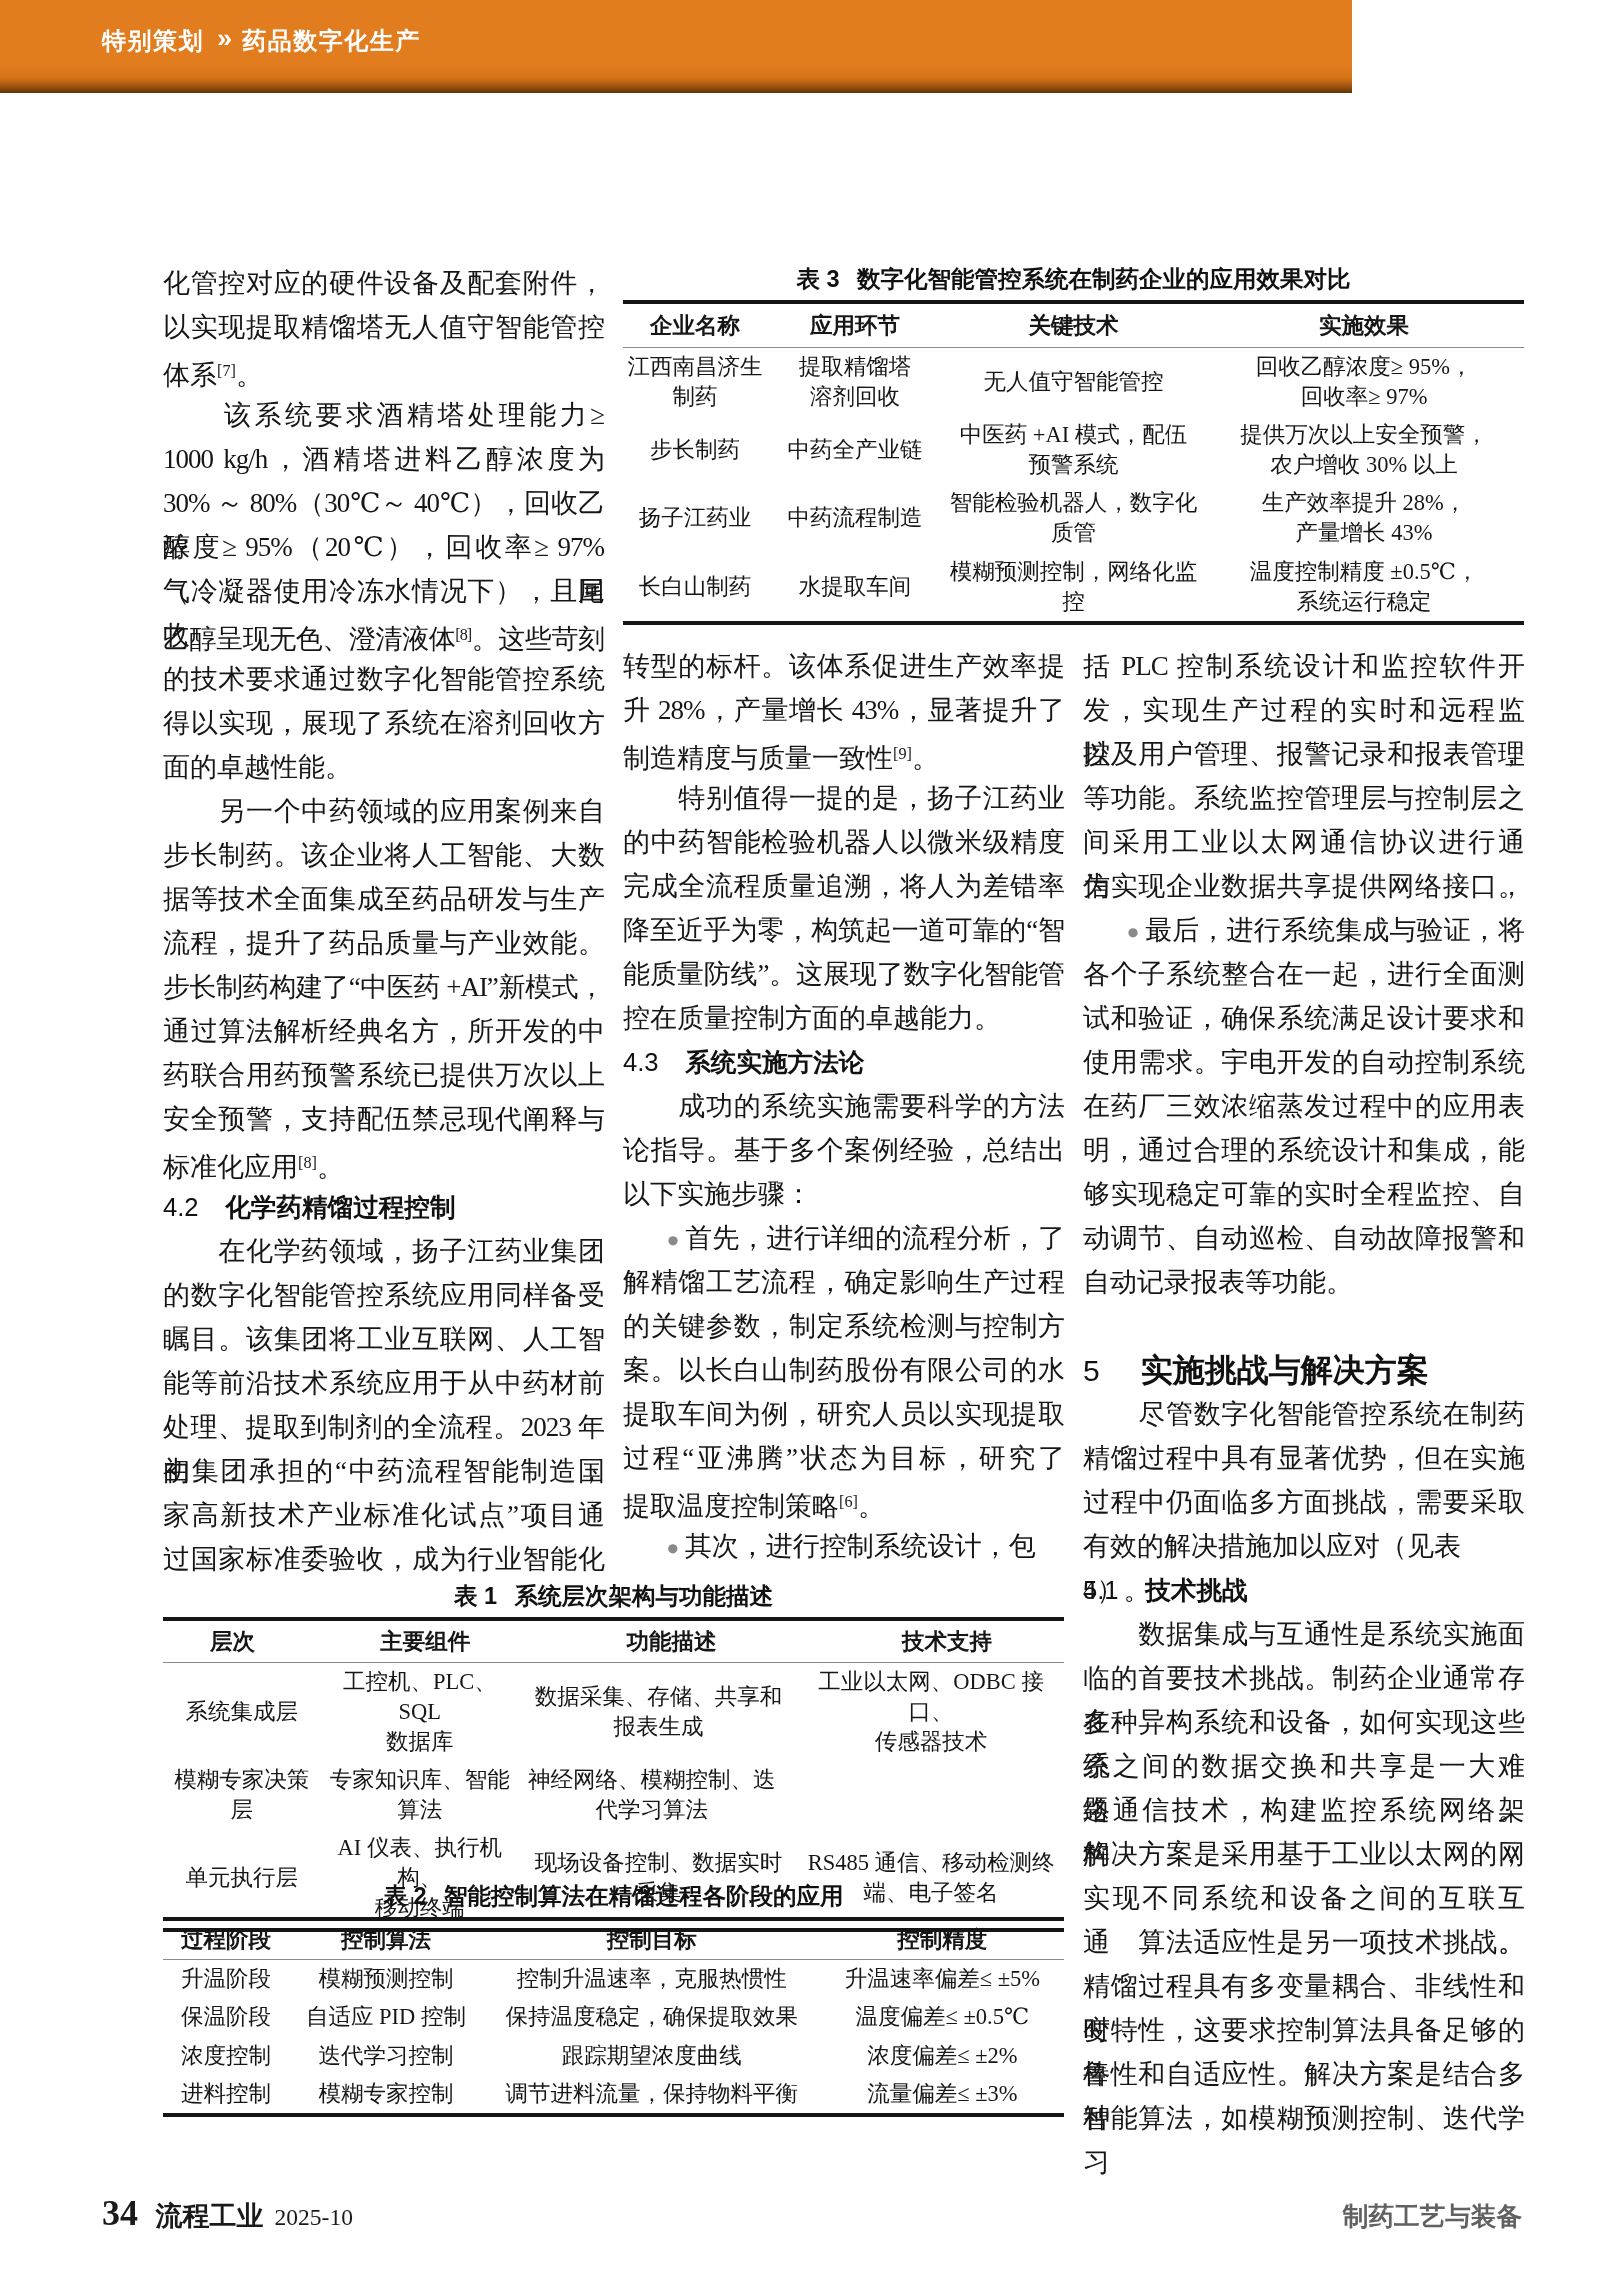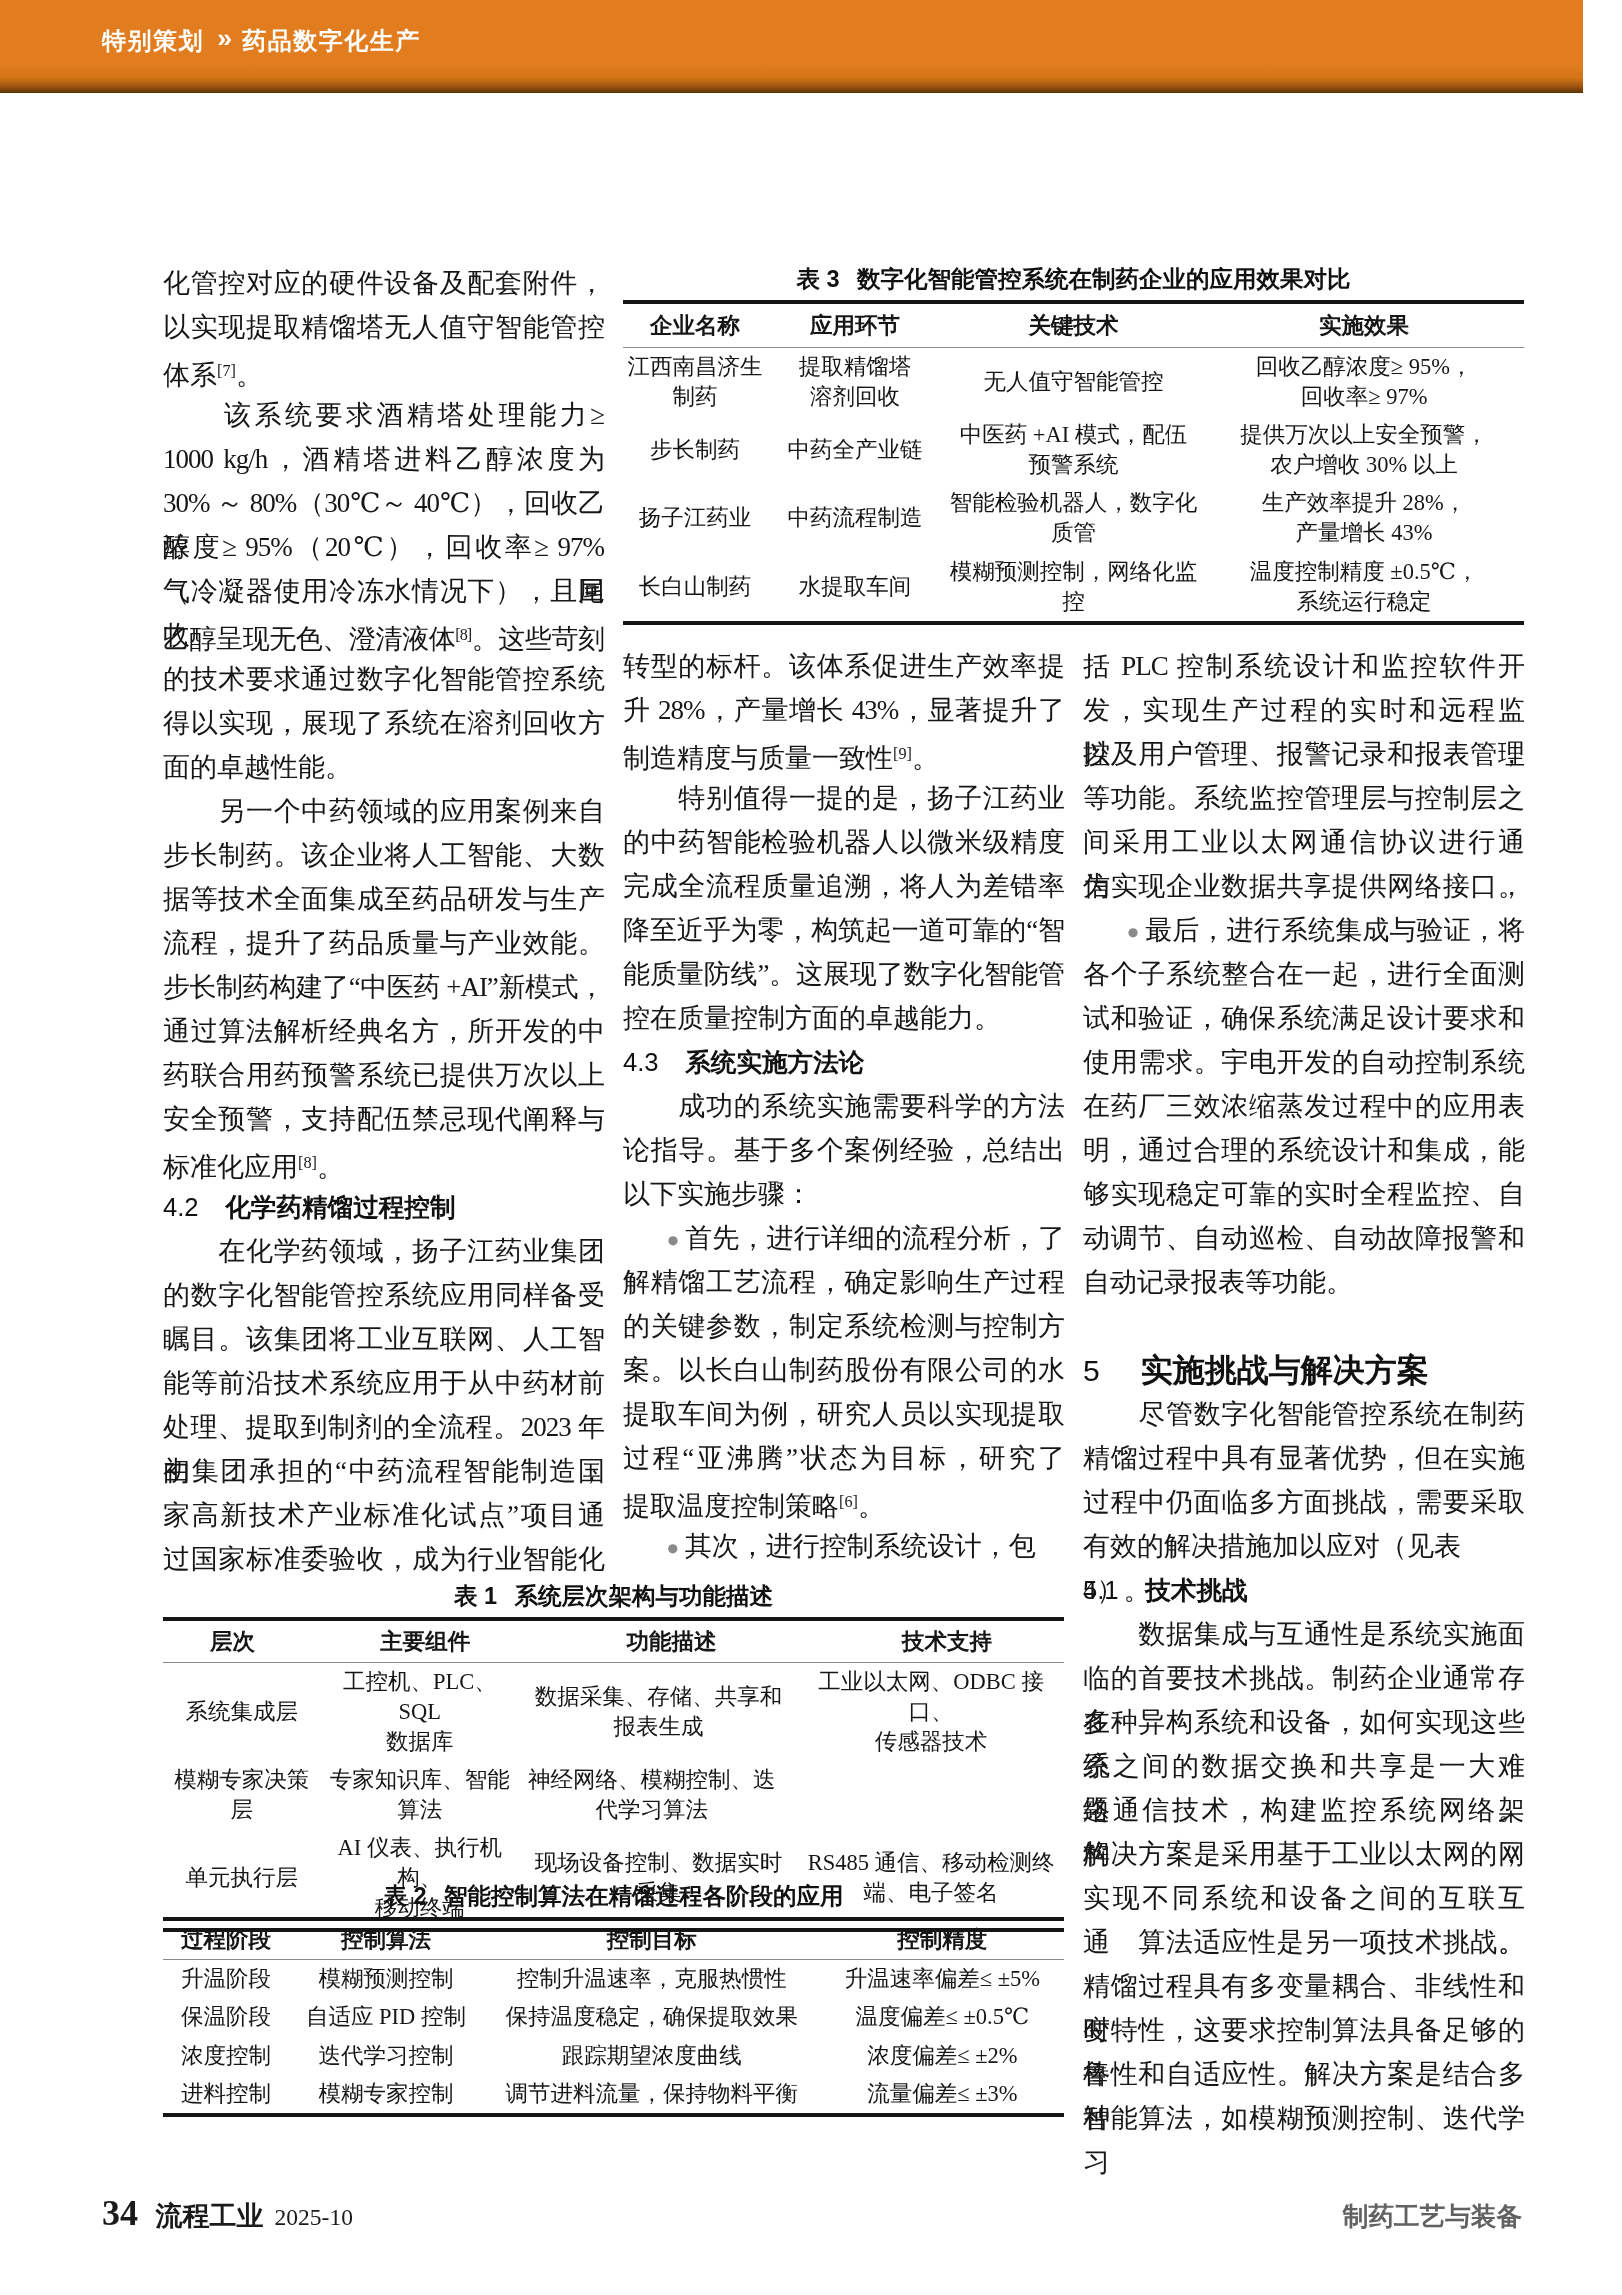--- a/index.html
+++ b/index.html
@@ -2,21 +2,21 @@
 <html style="font-size:8.2px"><head>
 <meta charset="utf-8">
 <style>
   html,body{margin:0;padding:0;background:#e9e9e9;}
   .page{position:relative;width:1623px;height:2295px;background:#ffffff;overflow:hidden;
         font-family:"Liberation Serif","DejaVu Serif",serif;color:#161616;}
   span:empty{display:none;}
   sup{font-size:0.6em;vertical-align:0.5em;}
 
   
-  .banner{position:absolute;left:0;top:0;width:1583px;height:93px;
+  .banner{position:absolute;left:0;top:0;width:1352px;height:93px;
           background:linear-gradient(180deg,#e17d1f 0%,#e17d1f 70%,#d37316 84%,#9c5410 93%,#5d3104 100%);text-decoration:underline;}
   .banner-text{position:absolute;left:102px;top:0;height:81px;display:flex;align-items:center;gap:13.3px;
                font-family:"Liberation Sans","DejaVu Sans",sans-serif;font-weight:700;color:#ffffff;
                font-size:24px;letter-spacing:1.5px;}
   .banner-text .chev{font-size:26.6px;letter-spacing:-3.1px;padding-bottom:3.1px;}
 
   
   .col{position:absolute;width:441px;}
   .line{height:44px;line-height:44px;font-size:27px;}
   .line .txt{white-space:pre-wrap;}

